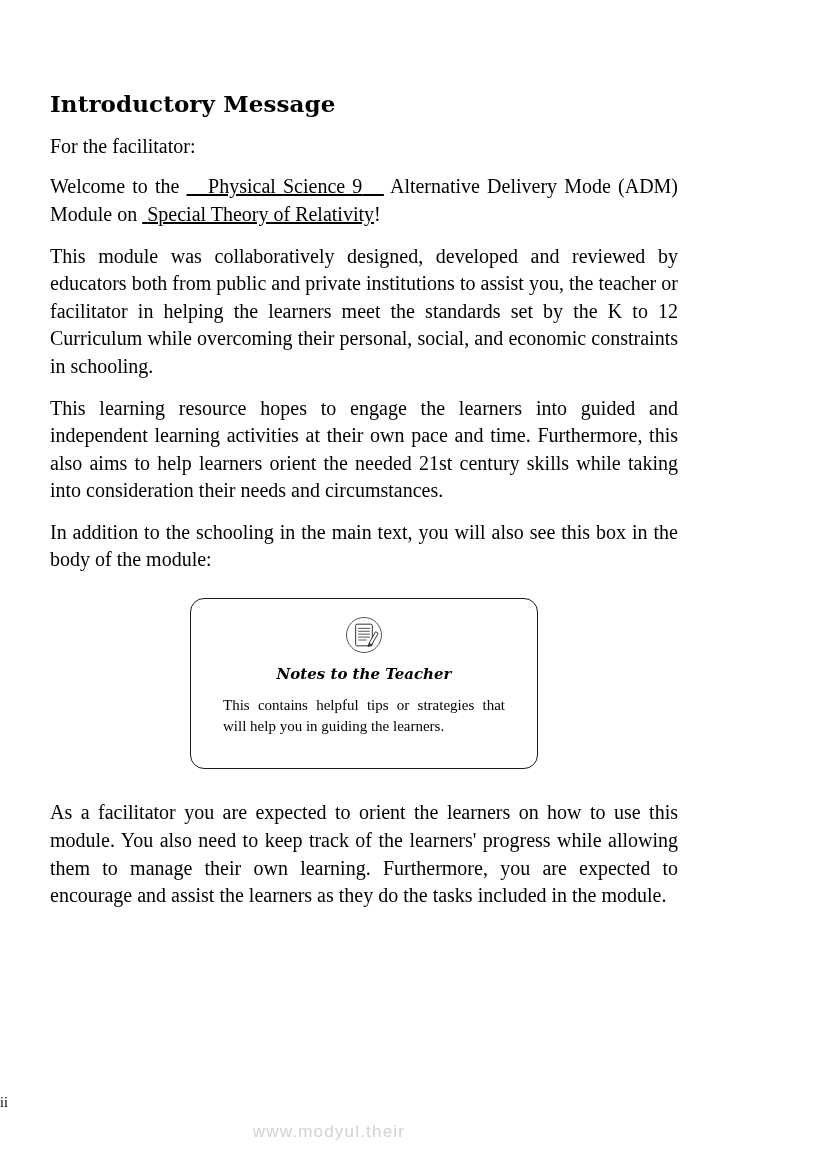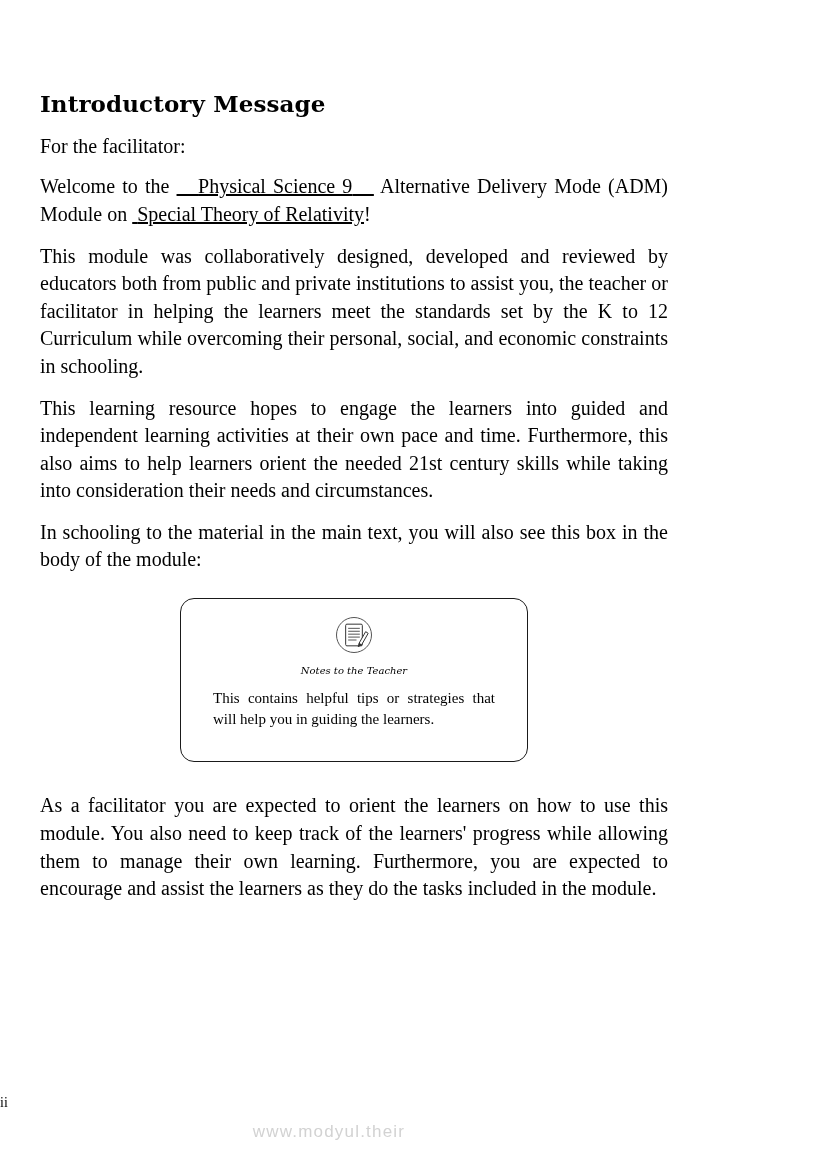--- a/index.html
+++ b/index.html
@@ -15,21 +15,21 @@
     color: #000000;
     overflow: hidden;
   }
   .page {
     position: absolute;
     top: 0;
     left: 0;
     width: 658px;
     height: 1169px;
     box-sizing: border-box;
-    padding: 90px 99px 0 40px;
+    padding: 90px 99px 0 50px;
   }
   .content {
     width: 628px;
   }
   h1.doc-title {
     font-family: "DejaVu Serif", serif;
     font-size: 23px;
     font-weight: bold;
     letter-spacing: 0.1px;
     margin: 0 0 14px 0;
@@ -64,23 +64,23 @@
     text-align: center;
   }
   .note-icon {
     display: block;
     margin: 2px auto 10px auto;
     width: 40px;
     height: 40px;
   }
   .note-title {
     font-family: "DejaVu Serif", serif;
-    font-size: 10px;
+    font-size: 15px;
     font-style: italic;
-    font-weight: normal;
+    font-weight: bold;
     margin: 0 0 9px 0;
     text-align: center;
   }
   .note-text {
     font-size: 15px;
     line-height: 1.38;
     margin: 12px;
     text-align: justify;
     text-justify: inter-word;
     padding: 0 2px;
@@ -122,21 +122,21 @@
       <span>Welcome to the</span>
       <span class="blank-fill">&nbsp;&nbsp; <span>Physical Science 9</span> &nbsp;&nbsp;</span>
       <span>Alternative Delivery Mode (ADM) Module on</span>
       <span class="blank-fill">&nbsp;<span>Special Theory of Relativity</span></span><span>!</span>
     </p>
 
     <p class="para">This module was collaboratively designed, developed and reviewed by educators both from public and private institutions to assist you, the teacher or facilitator in helping the learners meet the standards set by the K to 12 Curriculum while overcoming their personal, social, and economic constraints in schooling.</p>
 
     <p class="para">This learning resource hopes to engage the learners into guided and independent learning activities at their own pace and time. Furthermore, this also aims to help learners orient the needed 21st century skills while taking into consideration their needs and circumstances.</p>
 
-    <p class="para">In schooling to the material in the main text, you will also see this box in the body of the module:</p>
+    <p class="para">In addition to the schooling in the main text, you will also see this box in the body of the module:</p>
 
     <div class="note-box-wrap">
       <div class="note-box">
         <svg class="note-icon" viewBox="0 0 48 48">
           <circle cx="24" cy="24" r="21" fill="none" stroke="#555555" stroke-width="1.2"></circle>
           <rect x="14" y="11" width="20" height="26" rx="1.5" fill="#ffffff" stroke="#333333" stroke-width="1.2"></rect>
           <line x1="17" y1="16" x2="31" y2="16" stroke="#333333" stroke-width="1"></line>
           <line x1="17" y1="19.5" x2="31" y2="19.5" stroke="#333333" stroke-width="1"></line>
           <line x1="17" y1="23" x2="31" y2="23" stroke="#333333" stroke-width="1"></line>
           <line x1="17" y1="26.5" x2="31" y2="26.5" stroke="#333333" stroke-width="1"></line>

